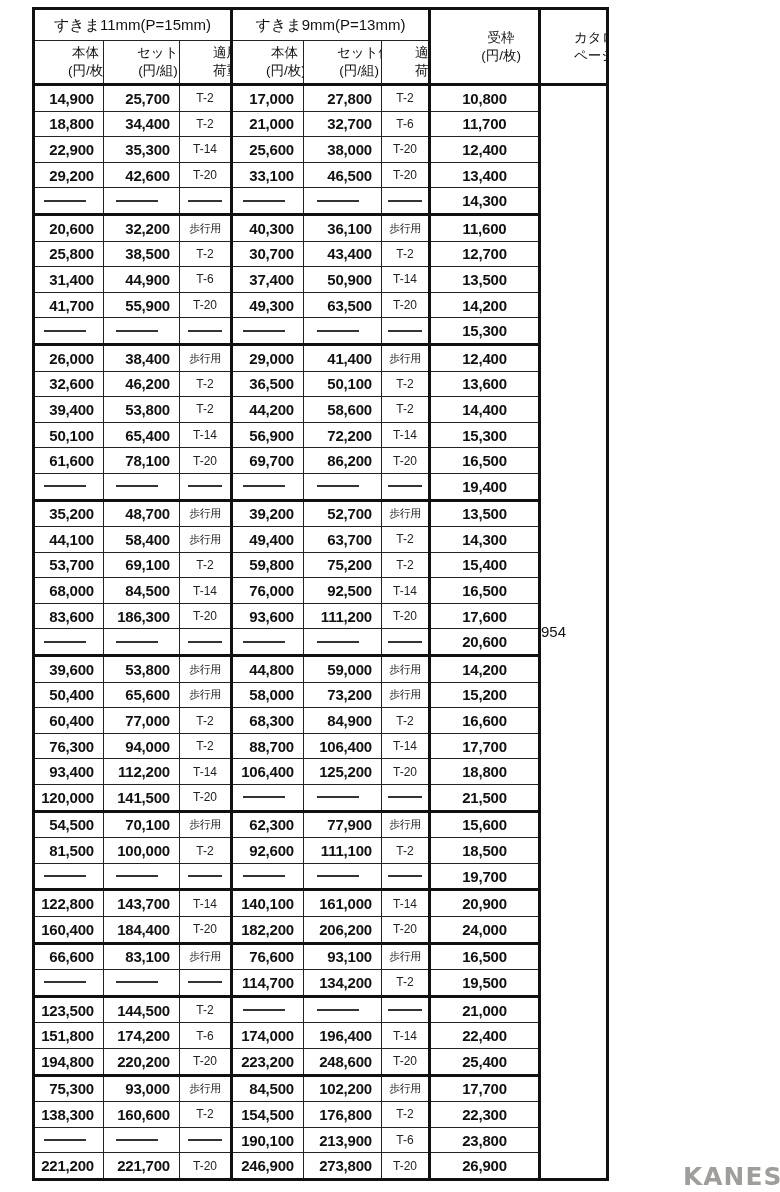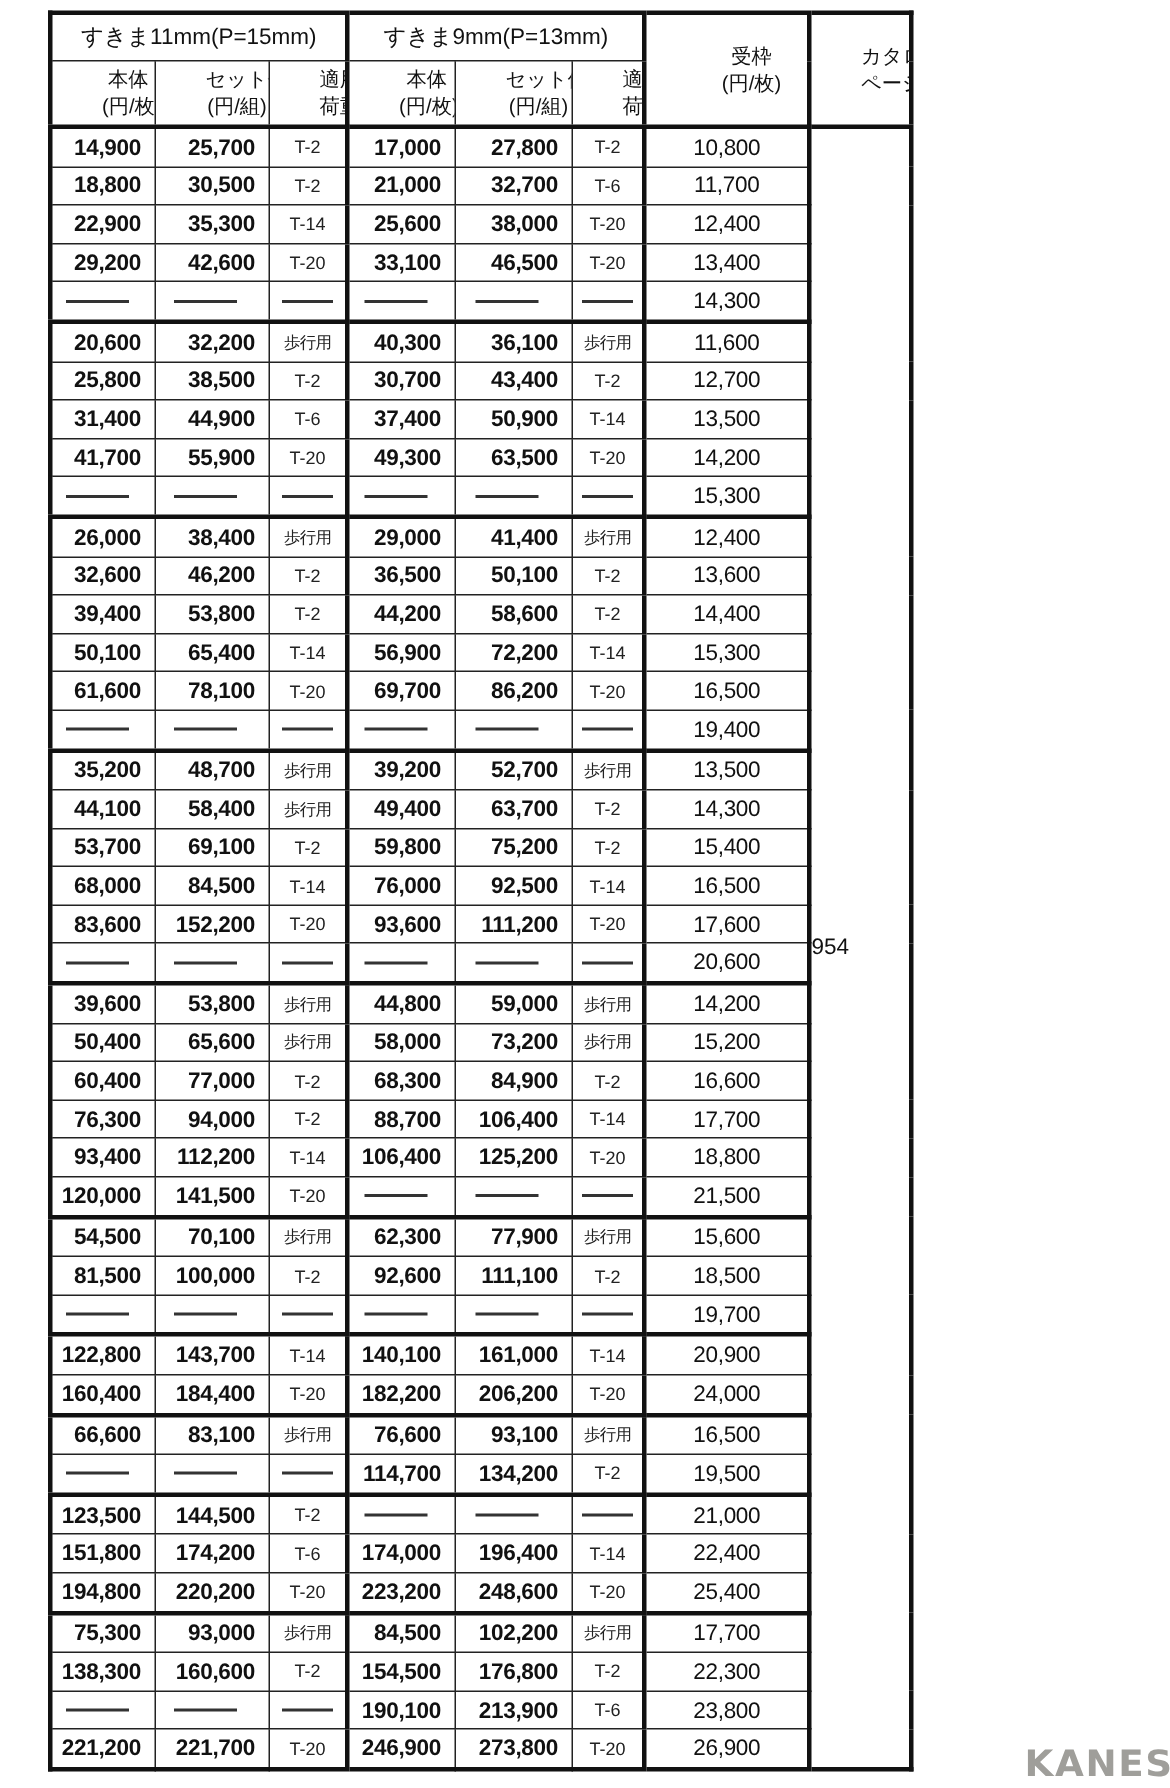--- a/index.html
+++ b/index.html
@@ -51,21 +51,21 @@
     padding-right:9px;
     letter-spacing:-0.2px;
   }
   td.load {
     font-size:12px;
     text-align:center;
     color:#222;
   }
   td.load.jp { font-size:11px; letter-spacing:-0.5px; }
   td.uke {
-    font-weight:normal;
+    font-weight:bold;
     font-size:15px;
     text-align:center;
     letter-spacing:-0.2px;
   }
   td.catalog {
     text-align:left;
     vertical-align:middle;
     font-size:15px;
     border-left:3px solid #111;
   }
@@ -150,21 +150,21 @@
           <td class="num">25,700</td>
           <td class="load bR">T-2</td>
           <td class="num">17,000</td>
           <td class="num">27,800</td>
           <td class="load bR">T-2</td>
           <td class="uke bR">10,800</td>
           <td class="catalog" rowspan="42">954</td>
         </tr>
         <tr>
           <td class="num">18,800</td>
-          <td class="num">30,500</td>
+          <td class="num">34,400</td>
           <td class="load bR">T-2</td>
           <td class="num">21,000</td>
           <td class="num">32,700</td>
           <td class="load bR">T-6</td>
           <td class="uke bR">11,700</td>
         </tr>
         <tr>
           <td class="num">22,900</td>
           <td class="num">35,300</td>
           <td class="load bR">T-14</td>
@@ -357,21 +357,21 @@
           <td class="num">68,000</td>
           <td class="num">84,500</td>
           <td class="load bR">T-14</td>
           <td class="num">76,000</td>
           <td class="num">92,500</td>
           <td class="load bR">T-14</td>
           <td class="uke bR">16,500</td>
         </tr>
         <tr>
           <td class="num">83,600</td>
-          <td class="num">152,200</td>
+          <td class="num">186,300</td>
           <td class="load bR">T-20</td>
           <td class="num">93,600</td>
           <td class="num">111,200</td>
           <td class="load bR">T-20</td>
           <td class="uke bR">17,600</td>
         </tr>
         <tr class="sep">
           <td class="num">
             <div class="dash w"></div>
           </td>

